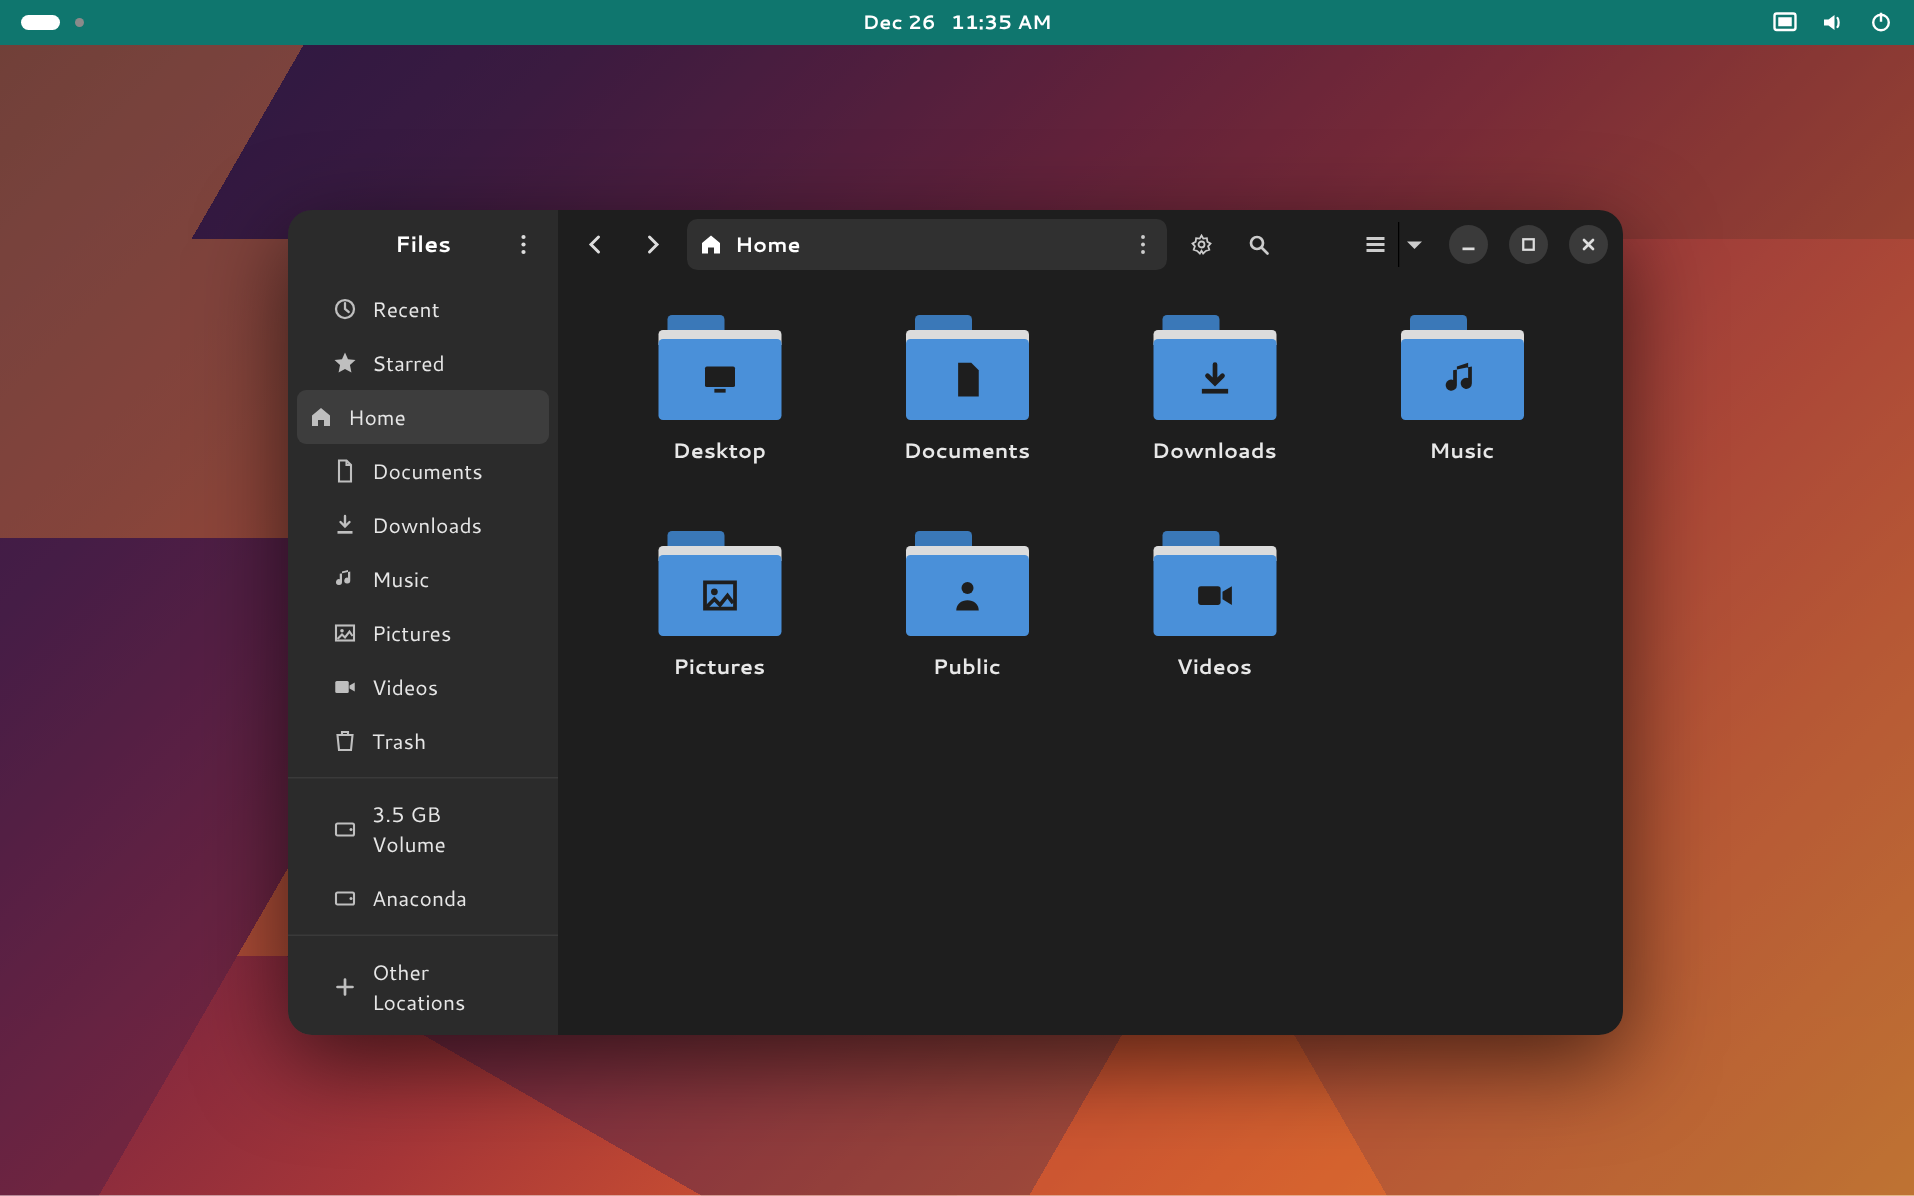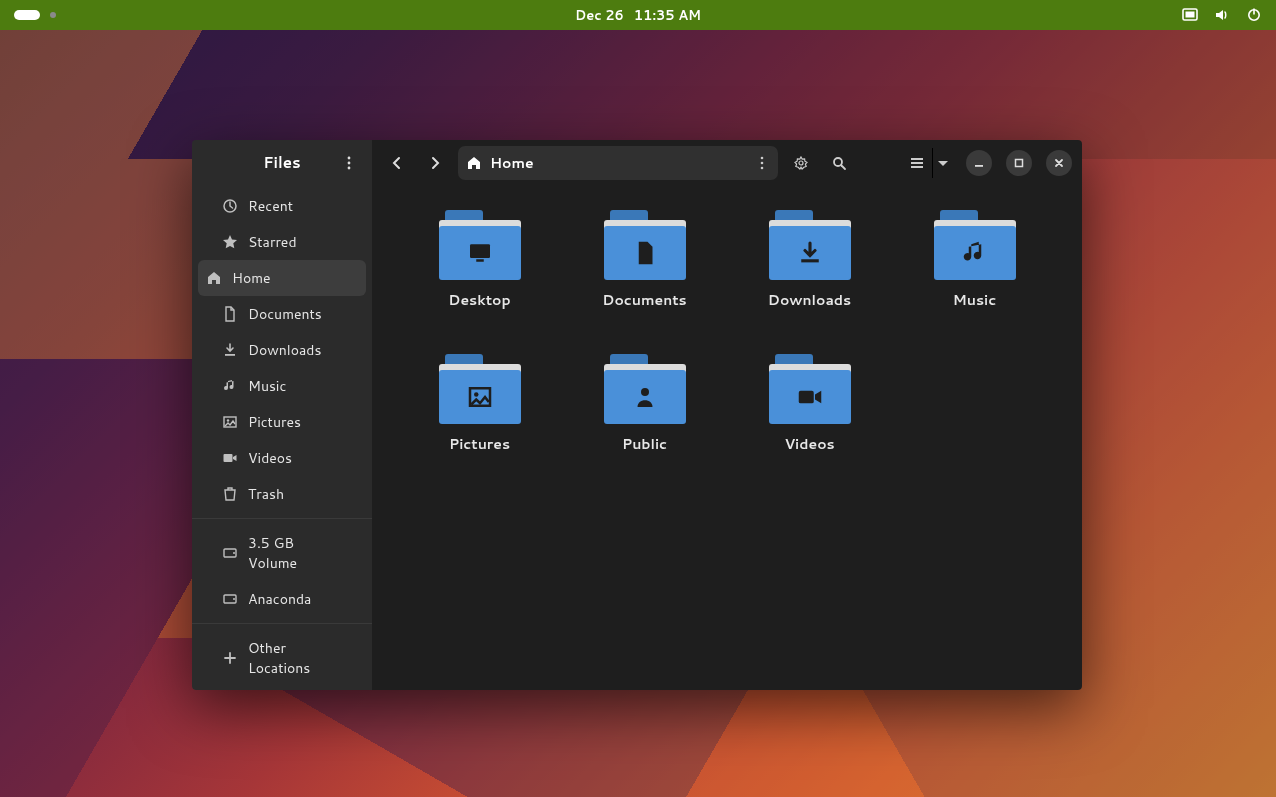--- a/index.html
+++ b/index.html
@@ -24,35 +24,35 @@
       conic-gradient(from 30deg at 85% 25%, #d65e30 0 60deg, transparent 60deg 360deg),
       conic-gradient(from 270deg at 92% 80%, #f08a2a 0 60deg, transparent 60deg 360deg),
       conic-gradient(from 60deg at 15% 80%, #2a1a50 0 60deg, transparent 60deg 360deg),
       conic-gradient(from 180deg at 50% 90%, #c85030 0 60deg, transparent 60deg 360deg),
       conic-gradient(from 0deg at 78% 92%, #e87228 0 60deg, transparent 60deg 360deg);
   }
 
   
   .top-panel {
     position: absolute; top:0; left:0; right:0; height:30px;
-    background:#4d7c0f; color:#fff; display:flex; align-items:center;
+    background:#0f766e; color:#fff; display:flex; align-items:center;
     justify-content:space-between; padding:0 14px; font-size:13px; font-weight:600;
     z-index:10;
   }
   .panel-left { display:flex; align-items:center; gap:10px; }
   .activities-pill { width:26px; height:10px; background:#fff; border-radius:5px; }
   .ws-dot { width:6px; height:6px; border-radius:50%; background:#8a8a8a; }
   .panel-center { position:absolute; left:50%; transform:translateX(-50%); display:flex; gap:10px; }
   .panel-right { display:flex; align-items:center; gap:16px; }
   .sys-icon svg { width:16px; height:16px; display:block; fill:#fff; }
 
   
   .window {
     position:absolute; left:192px; top:140px; width:890px; height:550px;
-    border-radius:4px; overflow:hidden; display:flex;
+    border-radius:16px; overflow:hidden; display:flex;
     box-shadow:0 18px 60px rgba(0,0,0,.6);
   }
   .sidebar { width:180px; background:#2b2b2b; display:flex; flex-direction:column; }
   .content { flex:1; background:#1e1e1e; display:flex; flex-direction:column; }
 
   .sb-header { height:46px; display:flex; align-items:center; justify-content:center; position:relative; color:#fff; }
   .sb-title { font-weight:700; font-size:15px; }
   .sb-menu-btn { position:absolute; right:10px; top:10px; width:26px; height:26px; display:flex; align-items:center; justify-content:center; border-radius:5px; }
 
   .sb-list { padding:4px 0; display:flex; flex-direction:column; }

